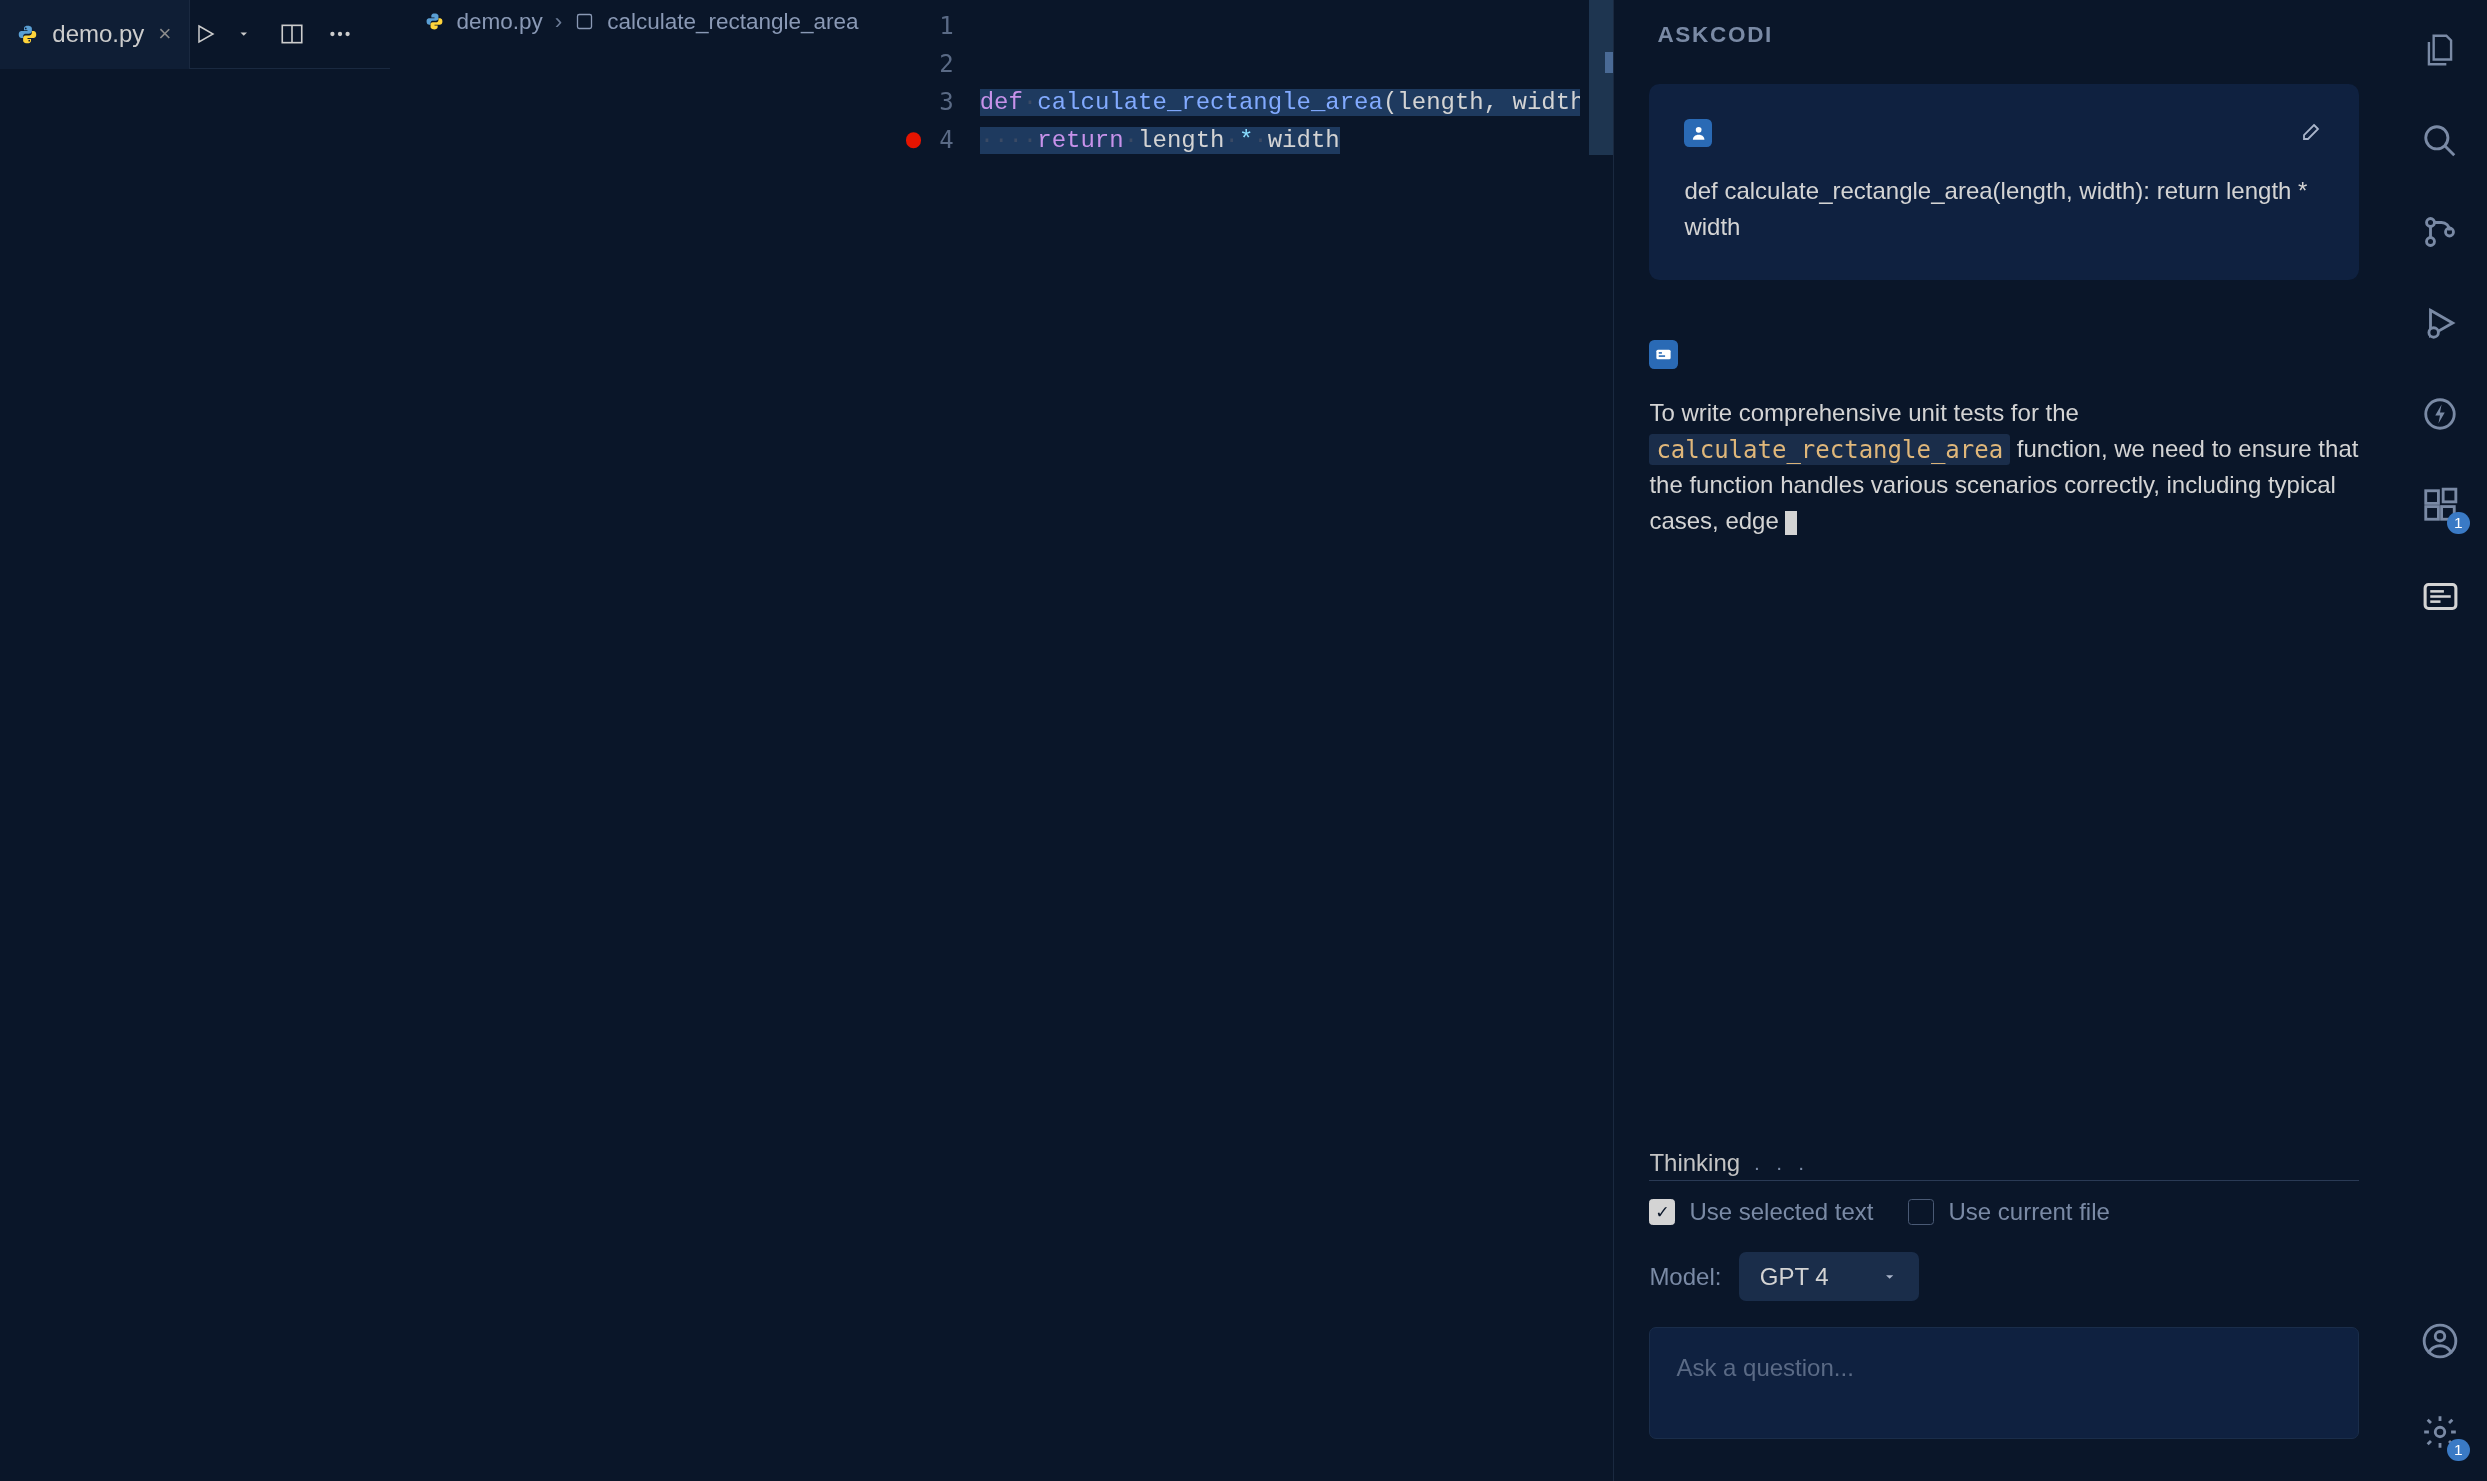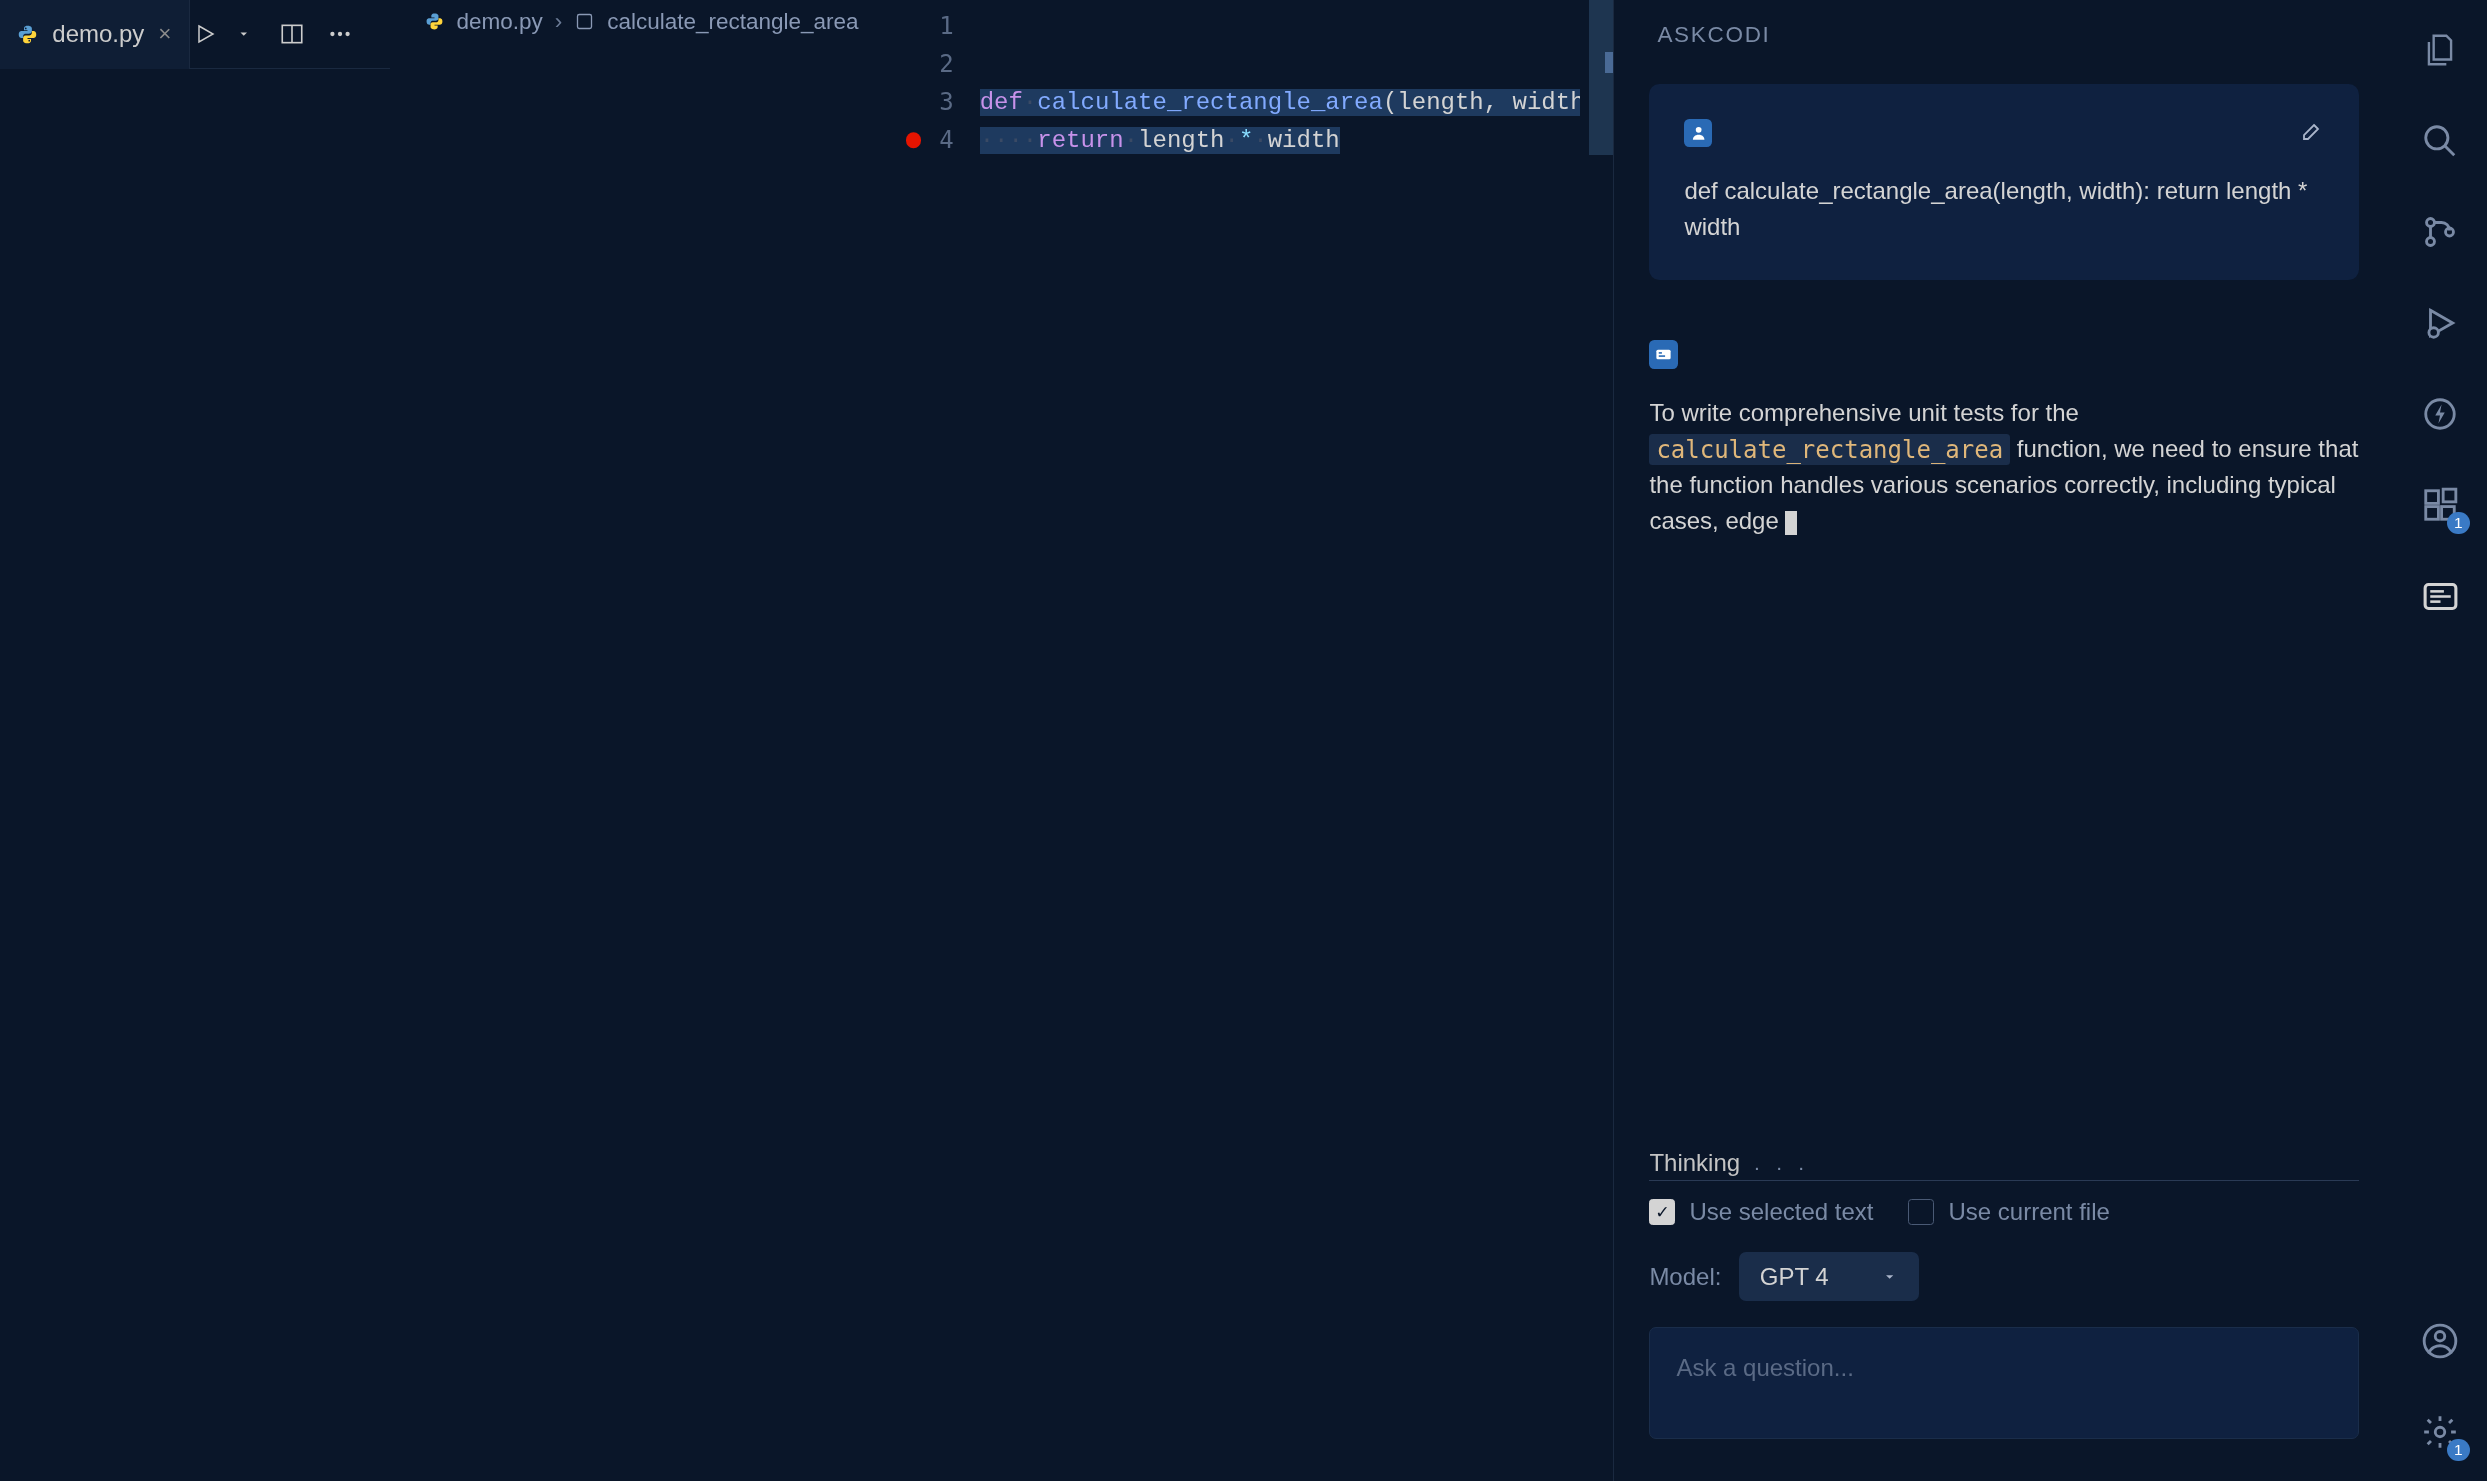--- a/index.html
+++ b/index.html
@@ -146,20 +146,21 @@
   border-left: 0.9px solid #1a2940;
 }
 .panel-header {
   height: 69px;
   display: flex;
   align-items: center;
   padding: 0 43px;
   font-size: 22.5px;
   color: #7a8aa5;
   letter-spacing: 1.7px;
+  font-weight: bold;
 }
 .chat-body {
   flex: 1;
   padding: 15px 35px;
   overflow: hidden;
   display: flex;
   flex-direction: column;
 }
 .msg-user {
   background: #0f2140;

